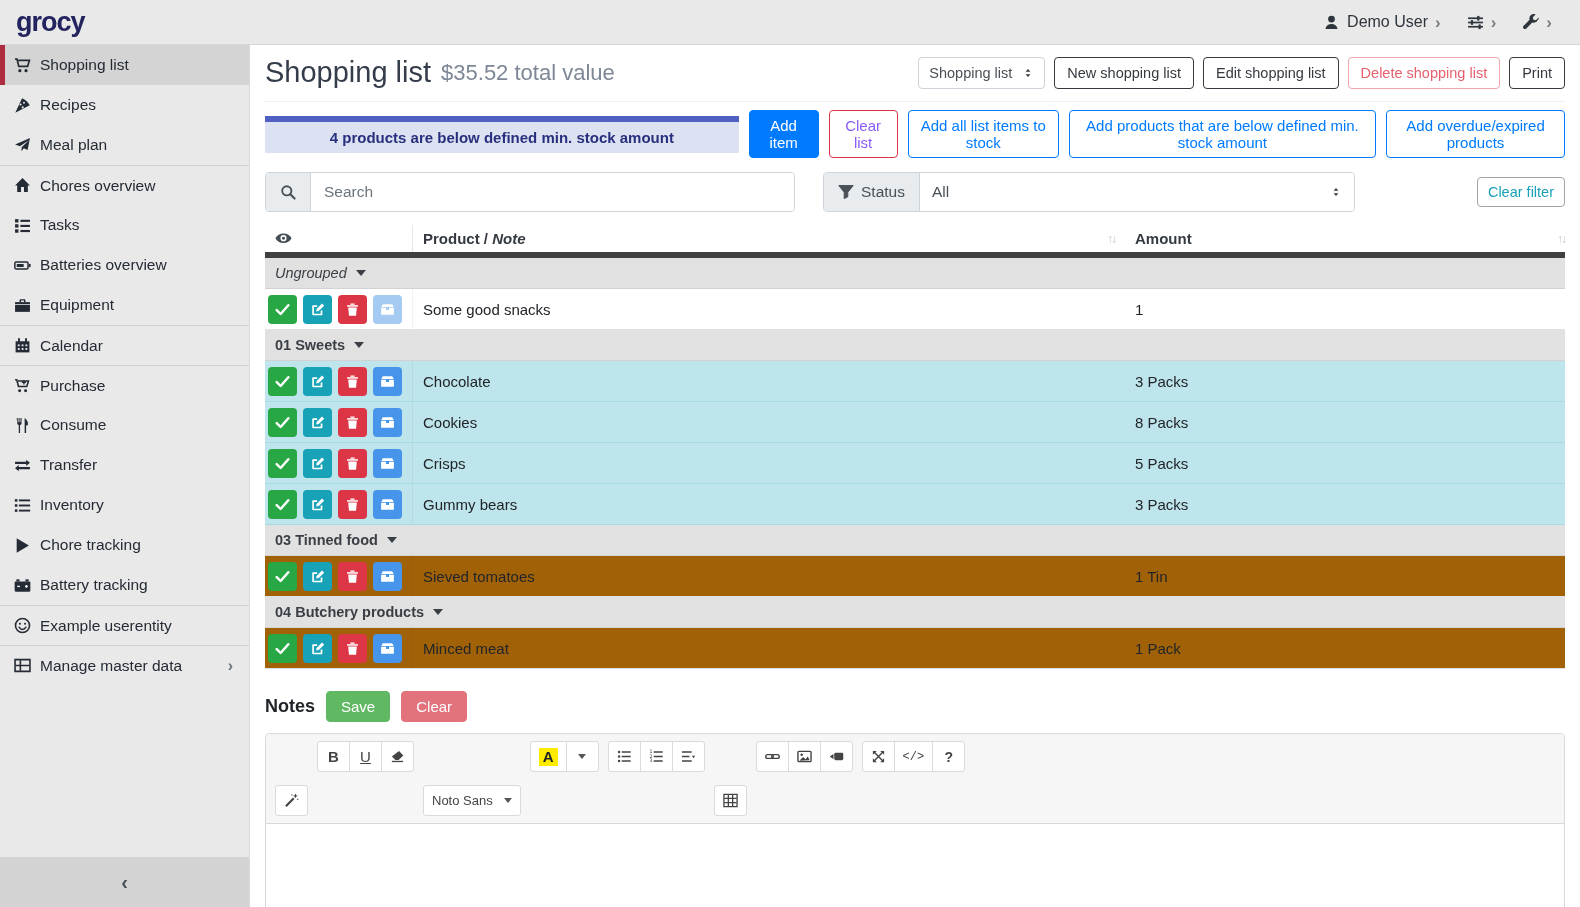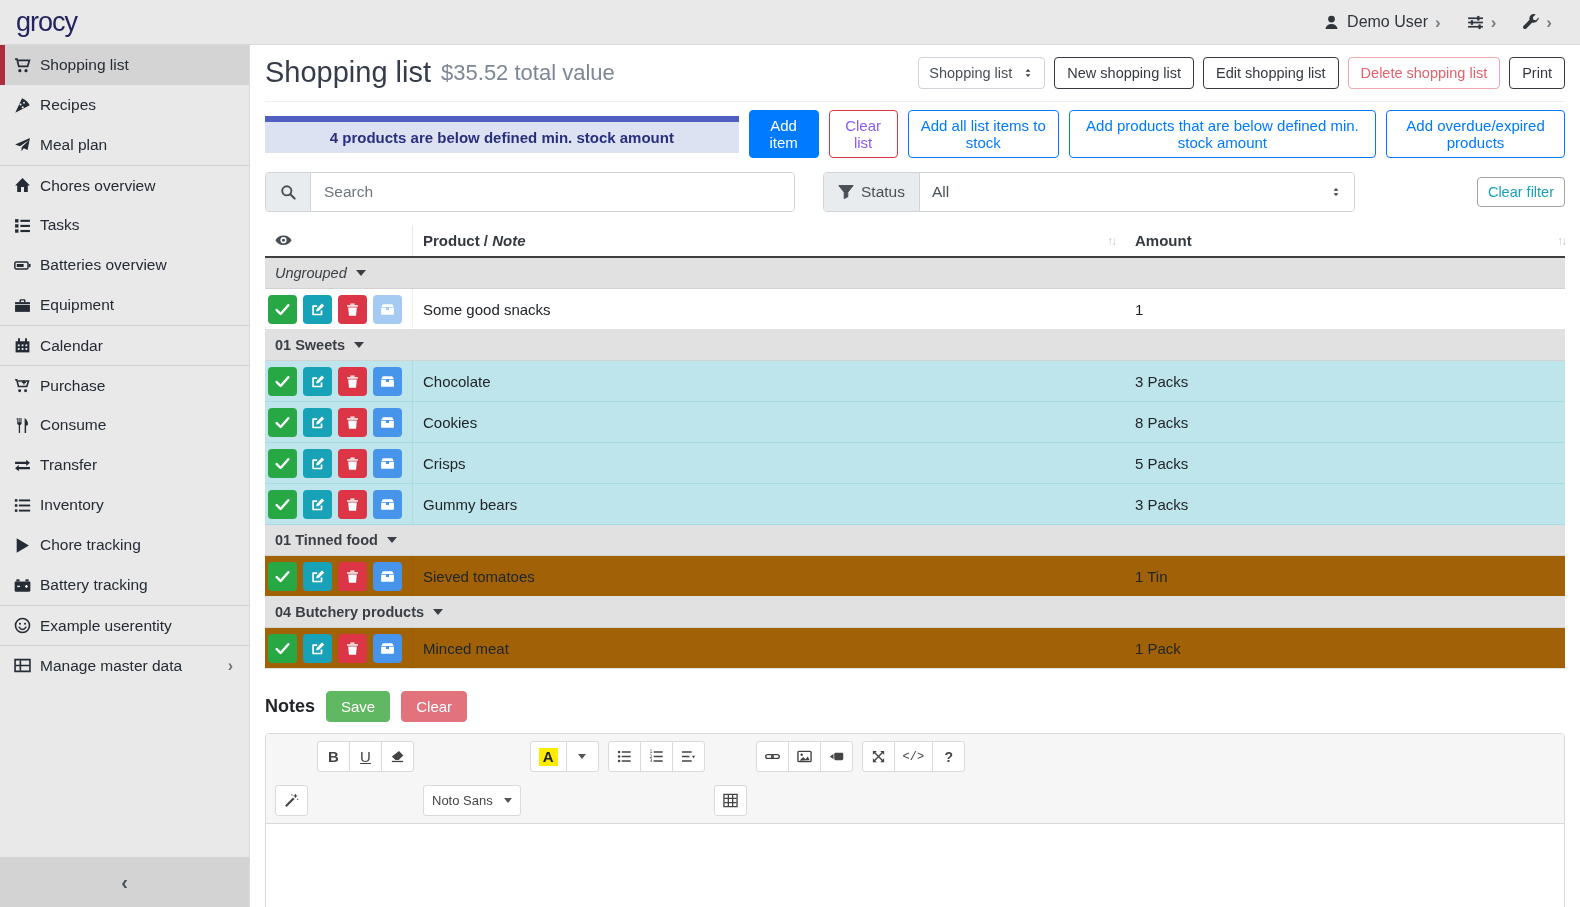--- a/index.html
+++ b/index.html
@@ -3,21 +3,21 @@
 <meta charset="utf-8">
 <style>
   * { box-sizing: border-box; margin: 0; padding: 0; }
   html,body { width:1580px; height:907px; overflow:hidden; }
   body { font-family:"Liberation Sans", sans-serif; color:#212529; background:#fff; }
   svg { display:block; }
 
   
   .topbar { height:45px; background:#e9e9e9; border-bottom:1px solid #d8d8d8; display:flex; align-items:center; }
   .logo-area { width:250px; padding-left:16px; }
-  .logo { font-size:27px; font-weight:normal; letter-spacing:-1px; color:#23235f; }
+  .logo { font-size:27px; font-weight:bold; letter-spacing:-1px; color:#23235f; }
   .topbar-right { margin-left:auto; display:flex; align-items:center; gap:26px; padding-right:28px; }
   .tb-item { display:flex; align-items:center; gap:7px; color:#2e353d; font-size:16px; cursor:pointer; }
   .tb-item svg { width:17px; height:17px; fill:#2e353d; }
   .chev { color:#757d85; font-size:17px; font-weight:bold; line-height:1; }
 
   
   .layout { display:flex; height:862px; }
   .sidebar { width:250px; background:#e9e9e9; border-right:1px solid #dadada; display:flex; flex-direction:column; }
   .nav-item { height:40px; display:flex; align-items:center; padding-left:14px; font-size:15.5px; color:#242b35; cursor:pointer; position:relative; }
   .nav-item svg { width:17px; height:17px; fill:#242b35; margin-right:9px; flex:0 0 auto; }
@@ -55,21 +55,21 @@
   .input-prepend { background:#e9ecef; border-right:1px solid #ced4da; display:flex; align-items:center; justify-content:center; padding:0 14px; color:#495057; gap:7px; font-size:15.5px; }
   .input-prepend svg { width:16px; height:16px; fill:#495057; stroke:#495057; }
   .search-group input { flex:1; border:none; outline:none; font-size:15.5px; padding:0 13px; color:#495057; font-family:inherit; background:#fff; }
   .search-group input::placeholder { color:#6c757d; }
   .status-group { margin-left:28px; height:40px; display:flex; border:1px solid #ced4da; border-radius:4px; overflow:hidden; }
   .status-select { width:434px; display:flex; align-items:center; justify-content:space-between; padding:0 12px; font-size:15.5px; color:#495057; cursor:pointer; background:#fff; }
   .filter-spacer { flex:1; }
 
   
   .stable { margin-top:13px; }
-  .thead { display:flex; align-items:center; height:33px; border-bottom:2px solid #404040; font-weight:bold; font-size:15px; color:#343a40; }
+  .thead { display:flex; align-items:center; height:33px; border-bottom:6px solid #404040; font-weight:bold; font-size:15px; color:#343a40; }
   .th-actions { width:148px; height:100%; display:flex; align-items:center; padding-left:10px; border-right:1px solid #e6e8ea; }
   .th-actions svg { width:17px; height:17px; fill:#454d55; }
   .th-product { flex:1; display:flex; align-items:center; justify-content:space-between; padding:0 10px; }
   .th-amount { width:440px; display:flex; align-items:center; justify-content:space-between; padding-left:10px; }
   .sort-ind { color:#c3c9cf; font-size:12px; letter-spacing:-2px; font-weight:normal; }
   .th-label em { font-style:italic; }
 
   .grow { height:31px; background:#e1e1e1; border-bottom:1px solid #d2d2d2; display:flex; align-items:center; padding-left:10px; gap:9px; font-size:14.5px; font-weight:bold; color:#3a3f46; cursor:pointer; }
   .grow.italic span.gname { font-style:italic; font-weight:500; }
   .caret-down { width:0; height:0; border-left:5px solid transparent; border-right:5px solid transparent; border-top:6px solid #3a3f46; }
@@ -653,21 +653,21 @@
               <svg>
                 <use href="#i-box"></use>
               </svg>
             </button>
         </div>
         <div class="cell-product">Gummy bears</div>
         <div class="cell-amount">3 Packs</div>
       </div>
 
       <div class="grow">
-          <span class="gname">01 Tinned food</span>
+          <span class="gname">03 Tinned food</span>
           <span class="caret-down"></span>
         </div>
       <div class="trow row-stripe">
         <div class="cell-actions">
           <button class="rbtn green">
               <svg>
                 <use href="#i-check"></use>
               </svg>
             </button>
           <button class="rbtn teal">

